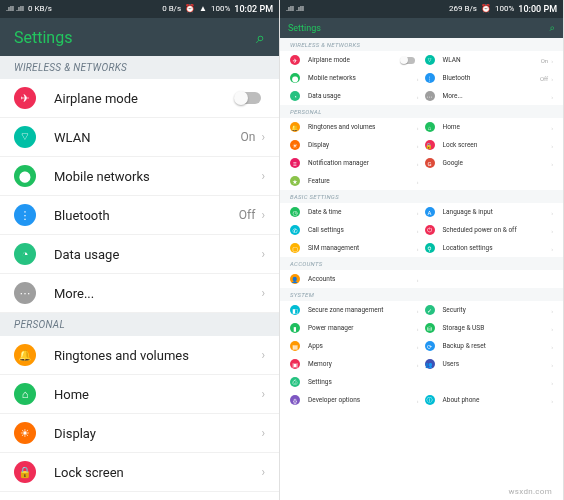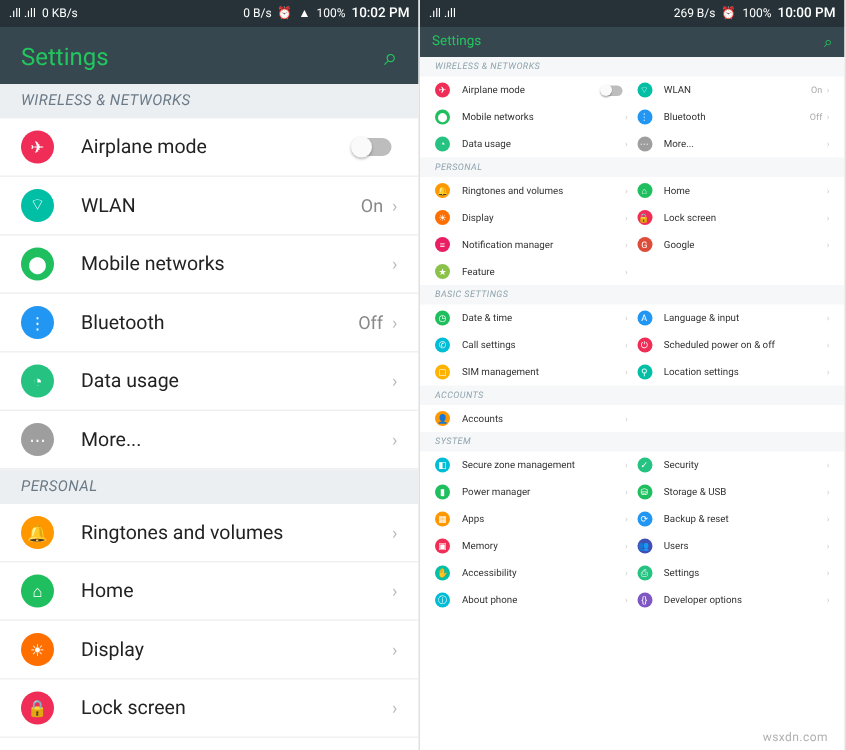--- a/index.html
+++ b/index.html
@@ -535,45 +535,38 @@
           <div class="r-item">
             <div class="r-bubble c-indigo">👥</div>
             <div class="r-label">Users</div>
             <div class="r-chevron">›</div>
           </div>
         </div>
       </div>
       <div class="grid2">
         <div class="col">
           <div class="r-item">
-            <div class="r-bubble c-teal">✋</div>
-            <div class="r-label">Accessibility</div>
-            <div class="r-chevron">›</div>
-          </div>
-        </div>
-        <div class="col">
-          <div class="r-item">
             <div class="r-bubble c-ltgreen">⎙</div>
             <div class="r-label">Settings</div>
             <div class="r-chevron">›</div>
           </div>
         </div>
       </div>
       <div class="grid2">
         <div class="col">
           <div class="r-item">
+            <div class="r-bubble c-purple">{}</div>
+            <div class="r-label">Developer options</div>
+            <div class="r-chevron">›</div>
+          </div>
+        </div>
+        <div class="col">
+          <div class="r-item">
             <div class="r-bubble c-cyan">ⓘ</div>
             <div class="r-label">About phone</div>
-            <div class="r-chevron">›</div>
-          </div>
-        </div>
-        <div class="col">
-          <div class="r-item">
-            <div class="r-bubble c-purple">{}</div>
-            <div class="r-label">Developer options</div>
             <div class="r-chevron">›</div>
           </div>
         </div>
       </div>
     </div>
 </div>
 
 <div class="watermark">wsxdn.com</div>
 
 </body></html>

